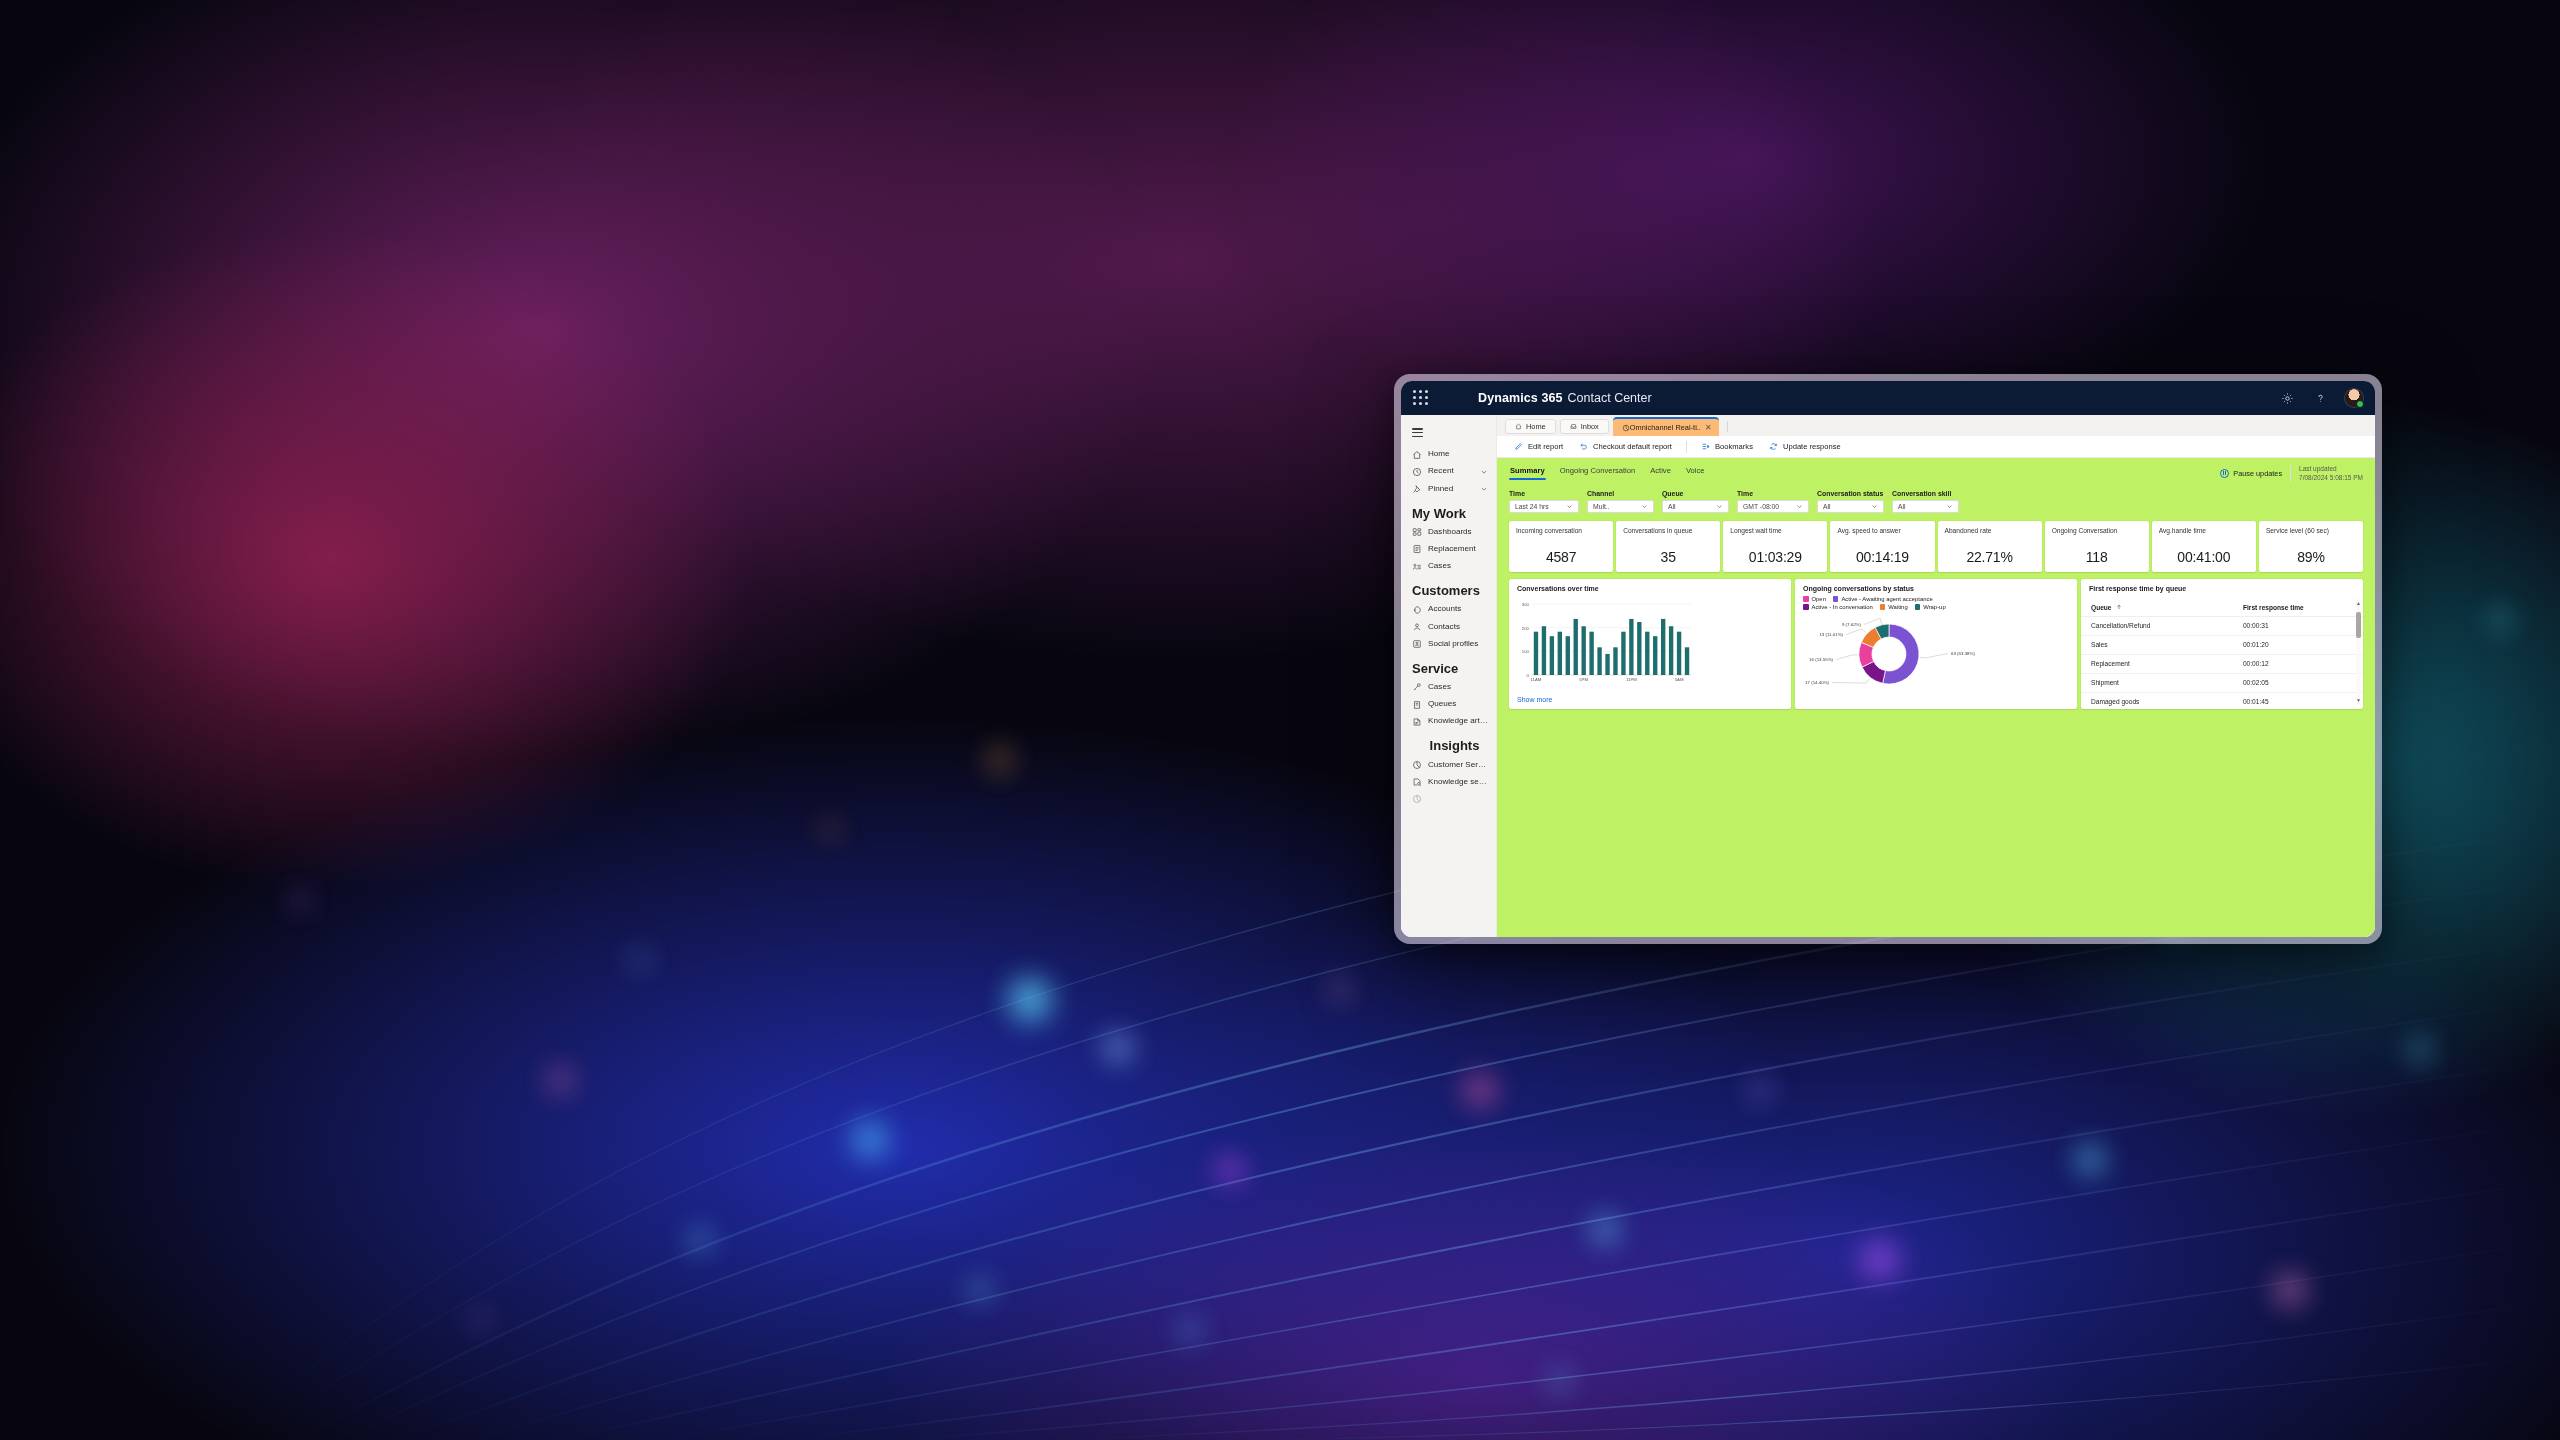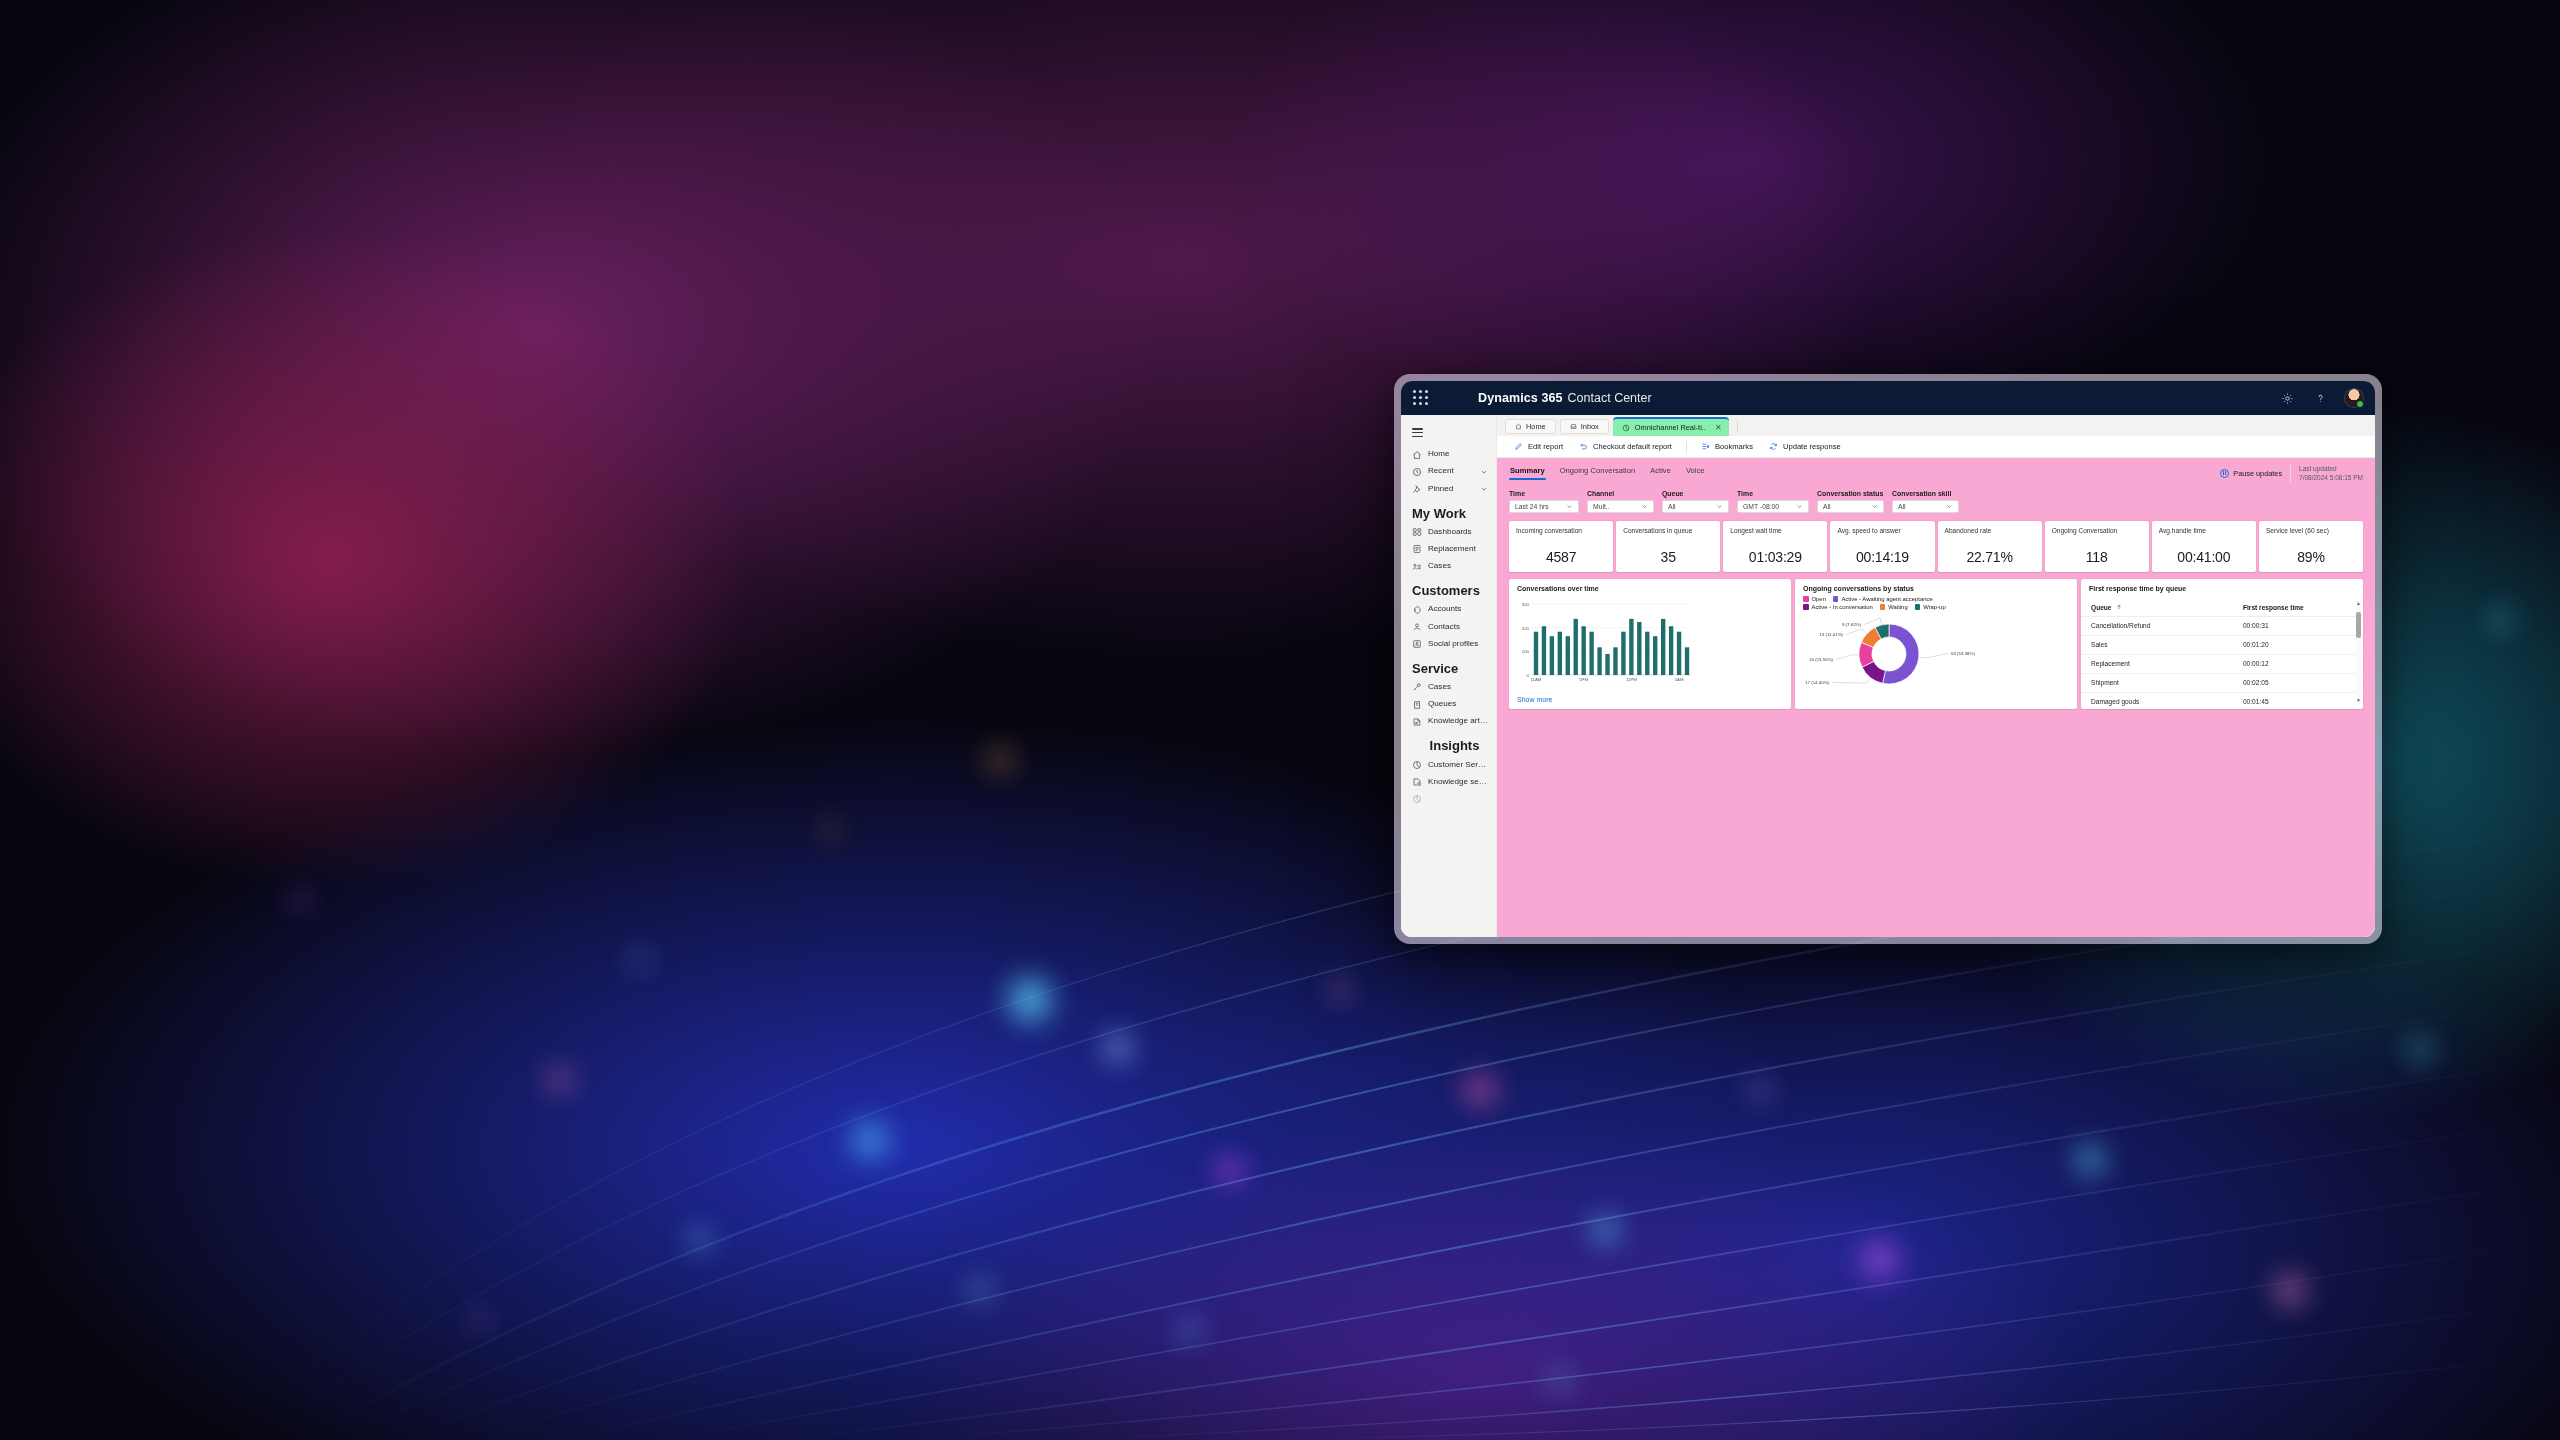--- a/index.html
+++ b/index.html
@@ -103,23 +103,23 @@
   }
   .pilltab {
     display:flex; align-items:center; gap:4px;
     height:15px; padding:0 9px;
     border:1px solid #e0dedd; border-radius:3px;
     background:#faf9f8; font-size:7.4px; color:#2b2b2b;
     margin-bottom:2.5px; cursor:pointer;
   }
   .pilltab .ti { width:7px; height:7px; display:flex; align-items:center; justify-content:center; }
   .acttab {
-    display:flex; align-items:center; gap:5px;
+    display:flex; align-items:center; 
     height:19px; padding:0 7px 0 9px;
-    background:#86efac; border-top:2px solid #1668d6;
+    background:#fdba74; border-top:2px solid #1668d6;
     border-radius:4px 4px 0 0;
     font-size:7.4px; color:#1b1b1b; cursor:pointer;
     max-width:120px;
   }
   .acttab .tlabel { overflow:hidden; text-overflow:ellipsis; white-space:nowrap; }
   .acttab .tclose { margin-left:4px; font-size:8px; color:#555; cursor:pointer; }
   .tabdiv { width:1px; height:11px; background:#d8d6d5; margin:0 2px 4px 4px; }
 
   
   .cmdbar {
@@ -131,21 +131,21 @@
   }
   .cmd {
     display:flex; align-items:center; gap:5px;
     padding:2px 7px; border-radius:3px;
     font-size:7.6px; color:#1b1b1b; cursor:pointer;
   }
   .cmd .ci { width:9px; height:9px; color:#1668d6; display:flex; align-items:center; justify-content:center; }
   .cmd-sep { width:1px; height:12px; background:#e1dfdd; margin:0 5px; }
 
   
-  .report { flex:1; background:#f9a8d4; min-height:0; overflow:hidden; position:relative; }
+  .report { flex:1; background:#bef264; min-height:0; overflow:hidden; position:relative; }
 
   .rtabs-row { display:flex; align-items:flex-start; padding:5px 12px 0 12px; }
   .rtabs { display:flex; gap:13px; }
   .rtab { font-size:7.6px; color:#3c3c3c; padding:3px 1px 5px; cursor:pointer; position:relative; white-space:nowrap; }
   .rtab.on { color:#111; font-weight:700; }
   .rtab.on::after {
     content:""; position:absolute; left:0; right:0; bottom:0; height:1.8px;
     background:#1668d6; border-radius:2px;
   }
   .rrefresh { margin-left:auto; display:flex; align-items:center; gap:8px; padding-top:1px; }

